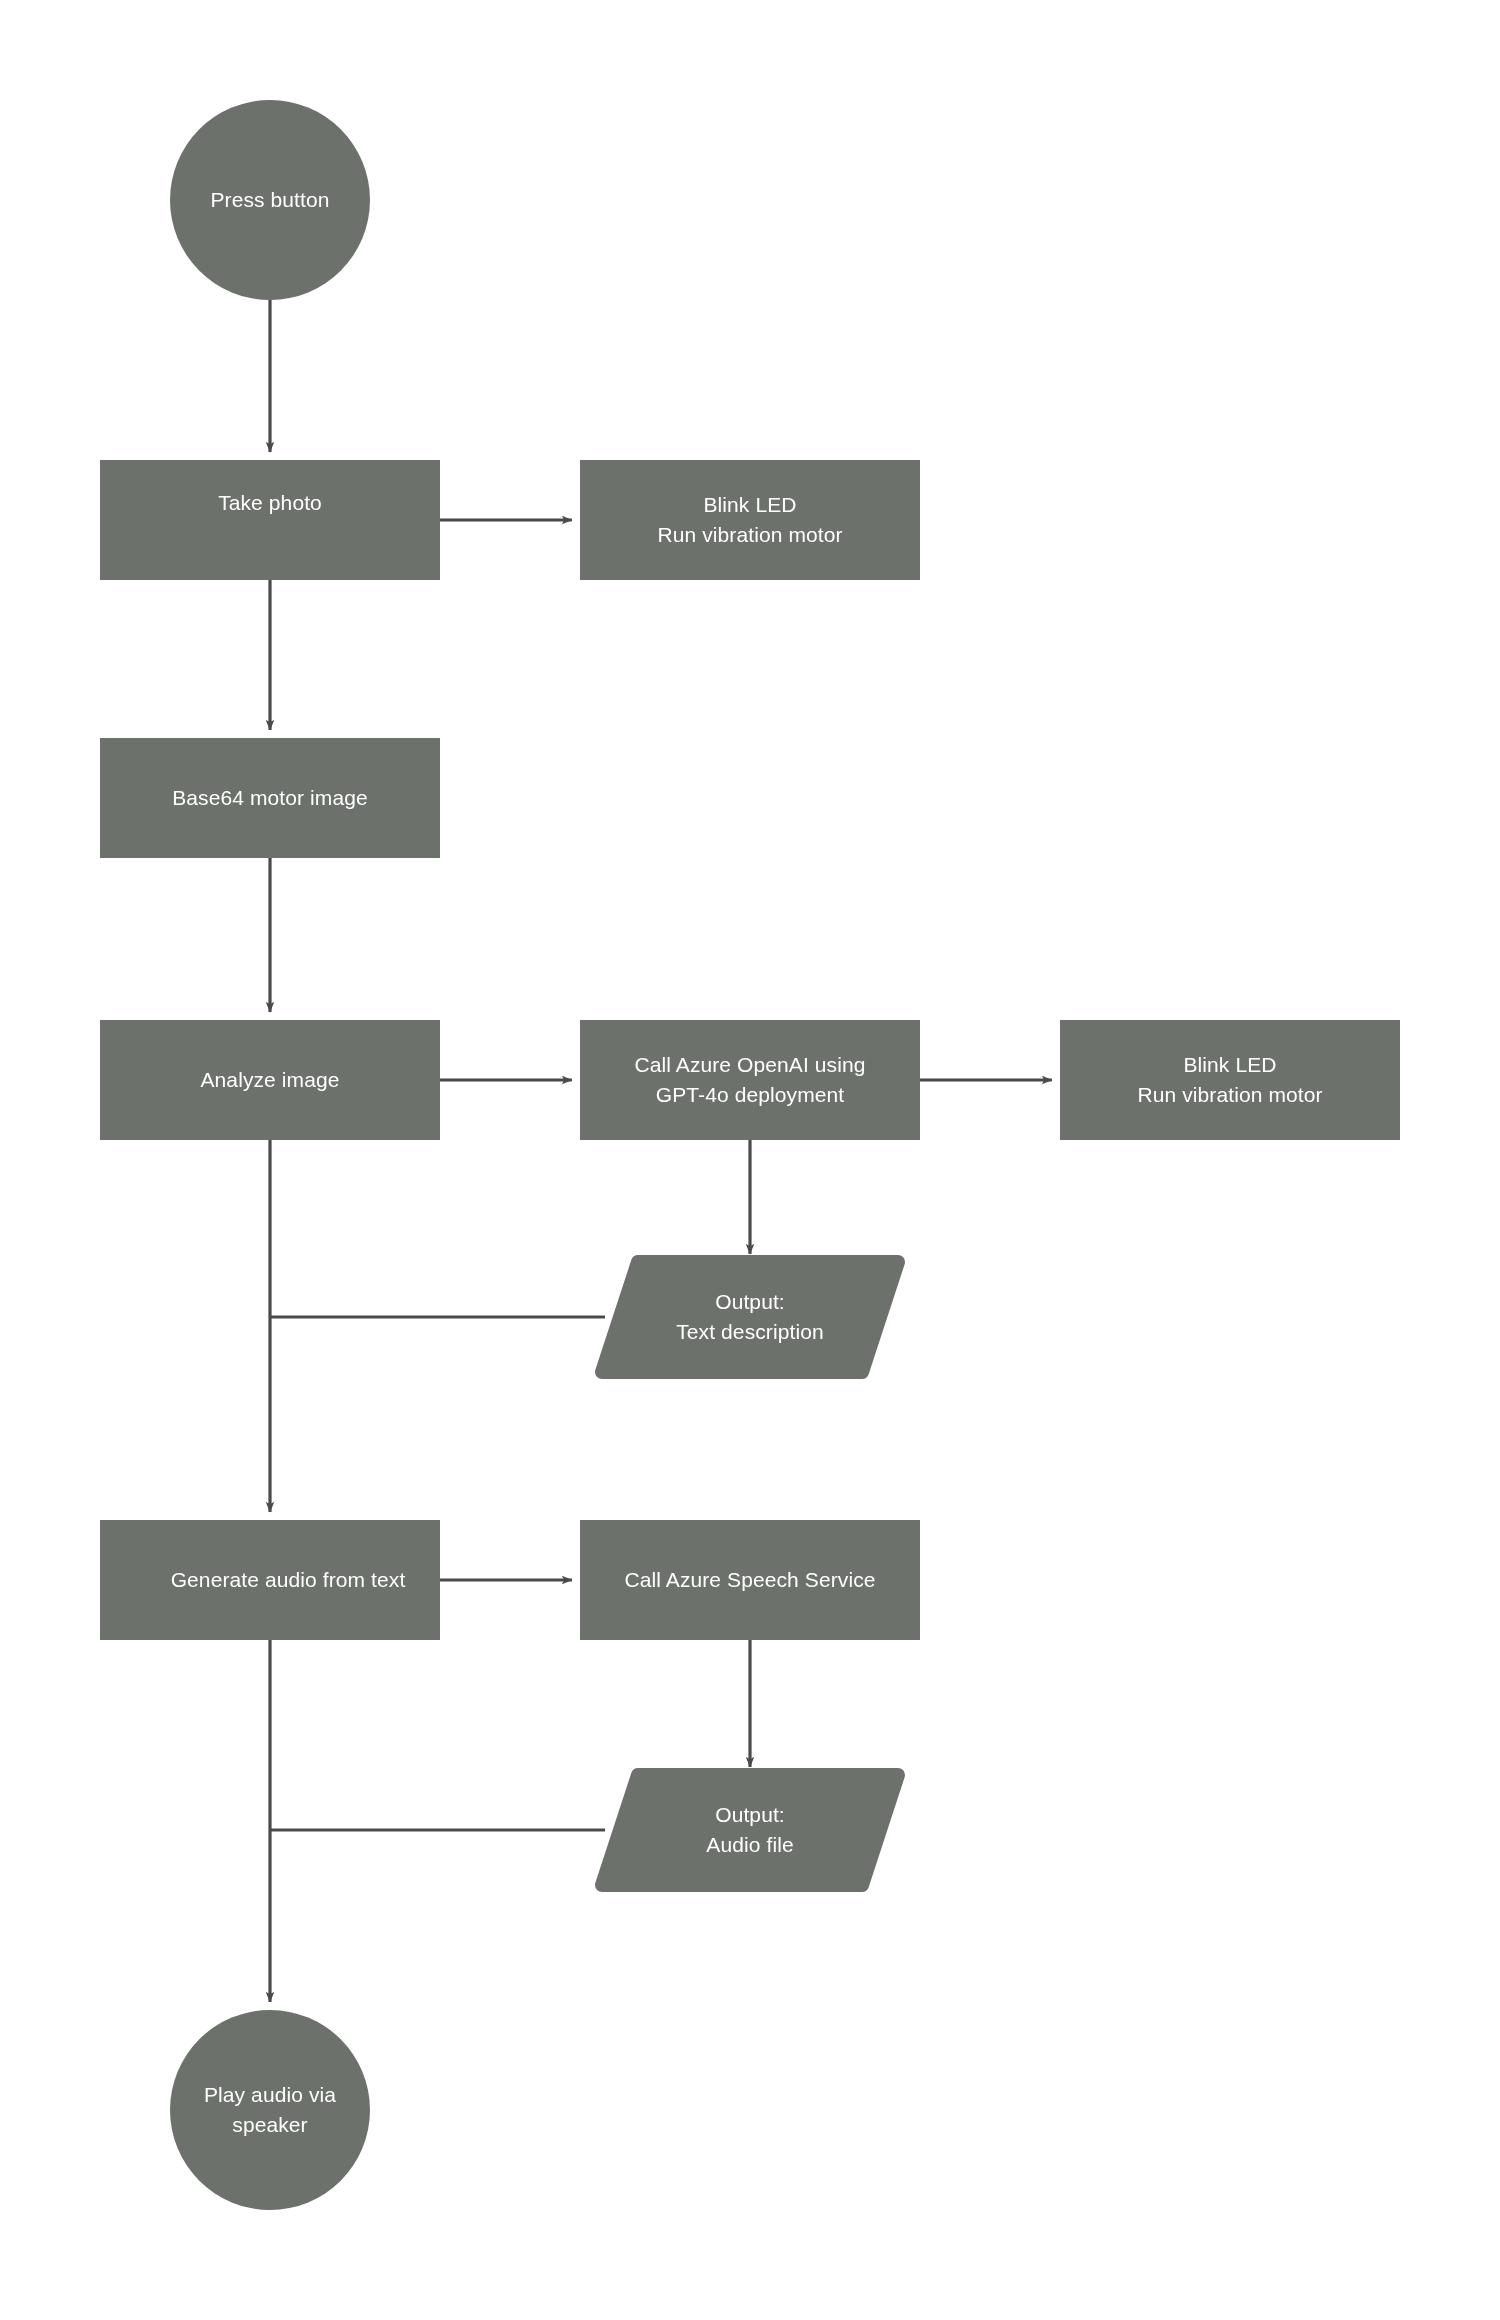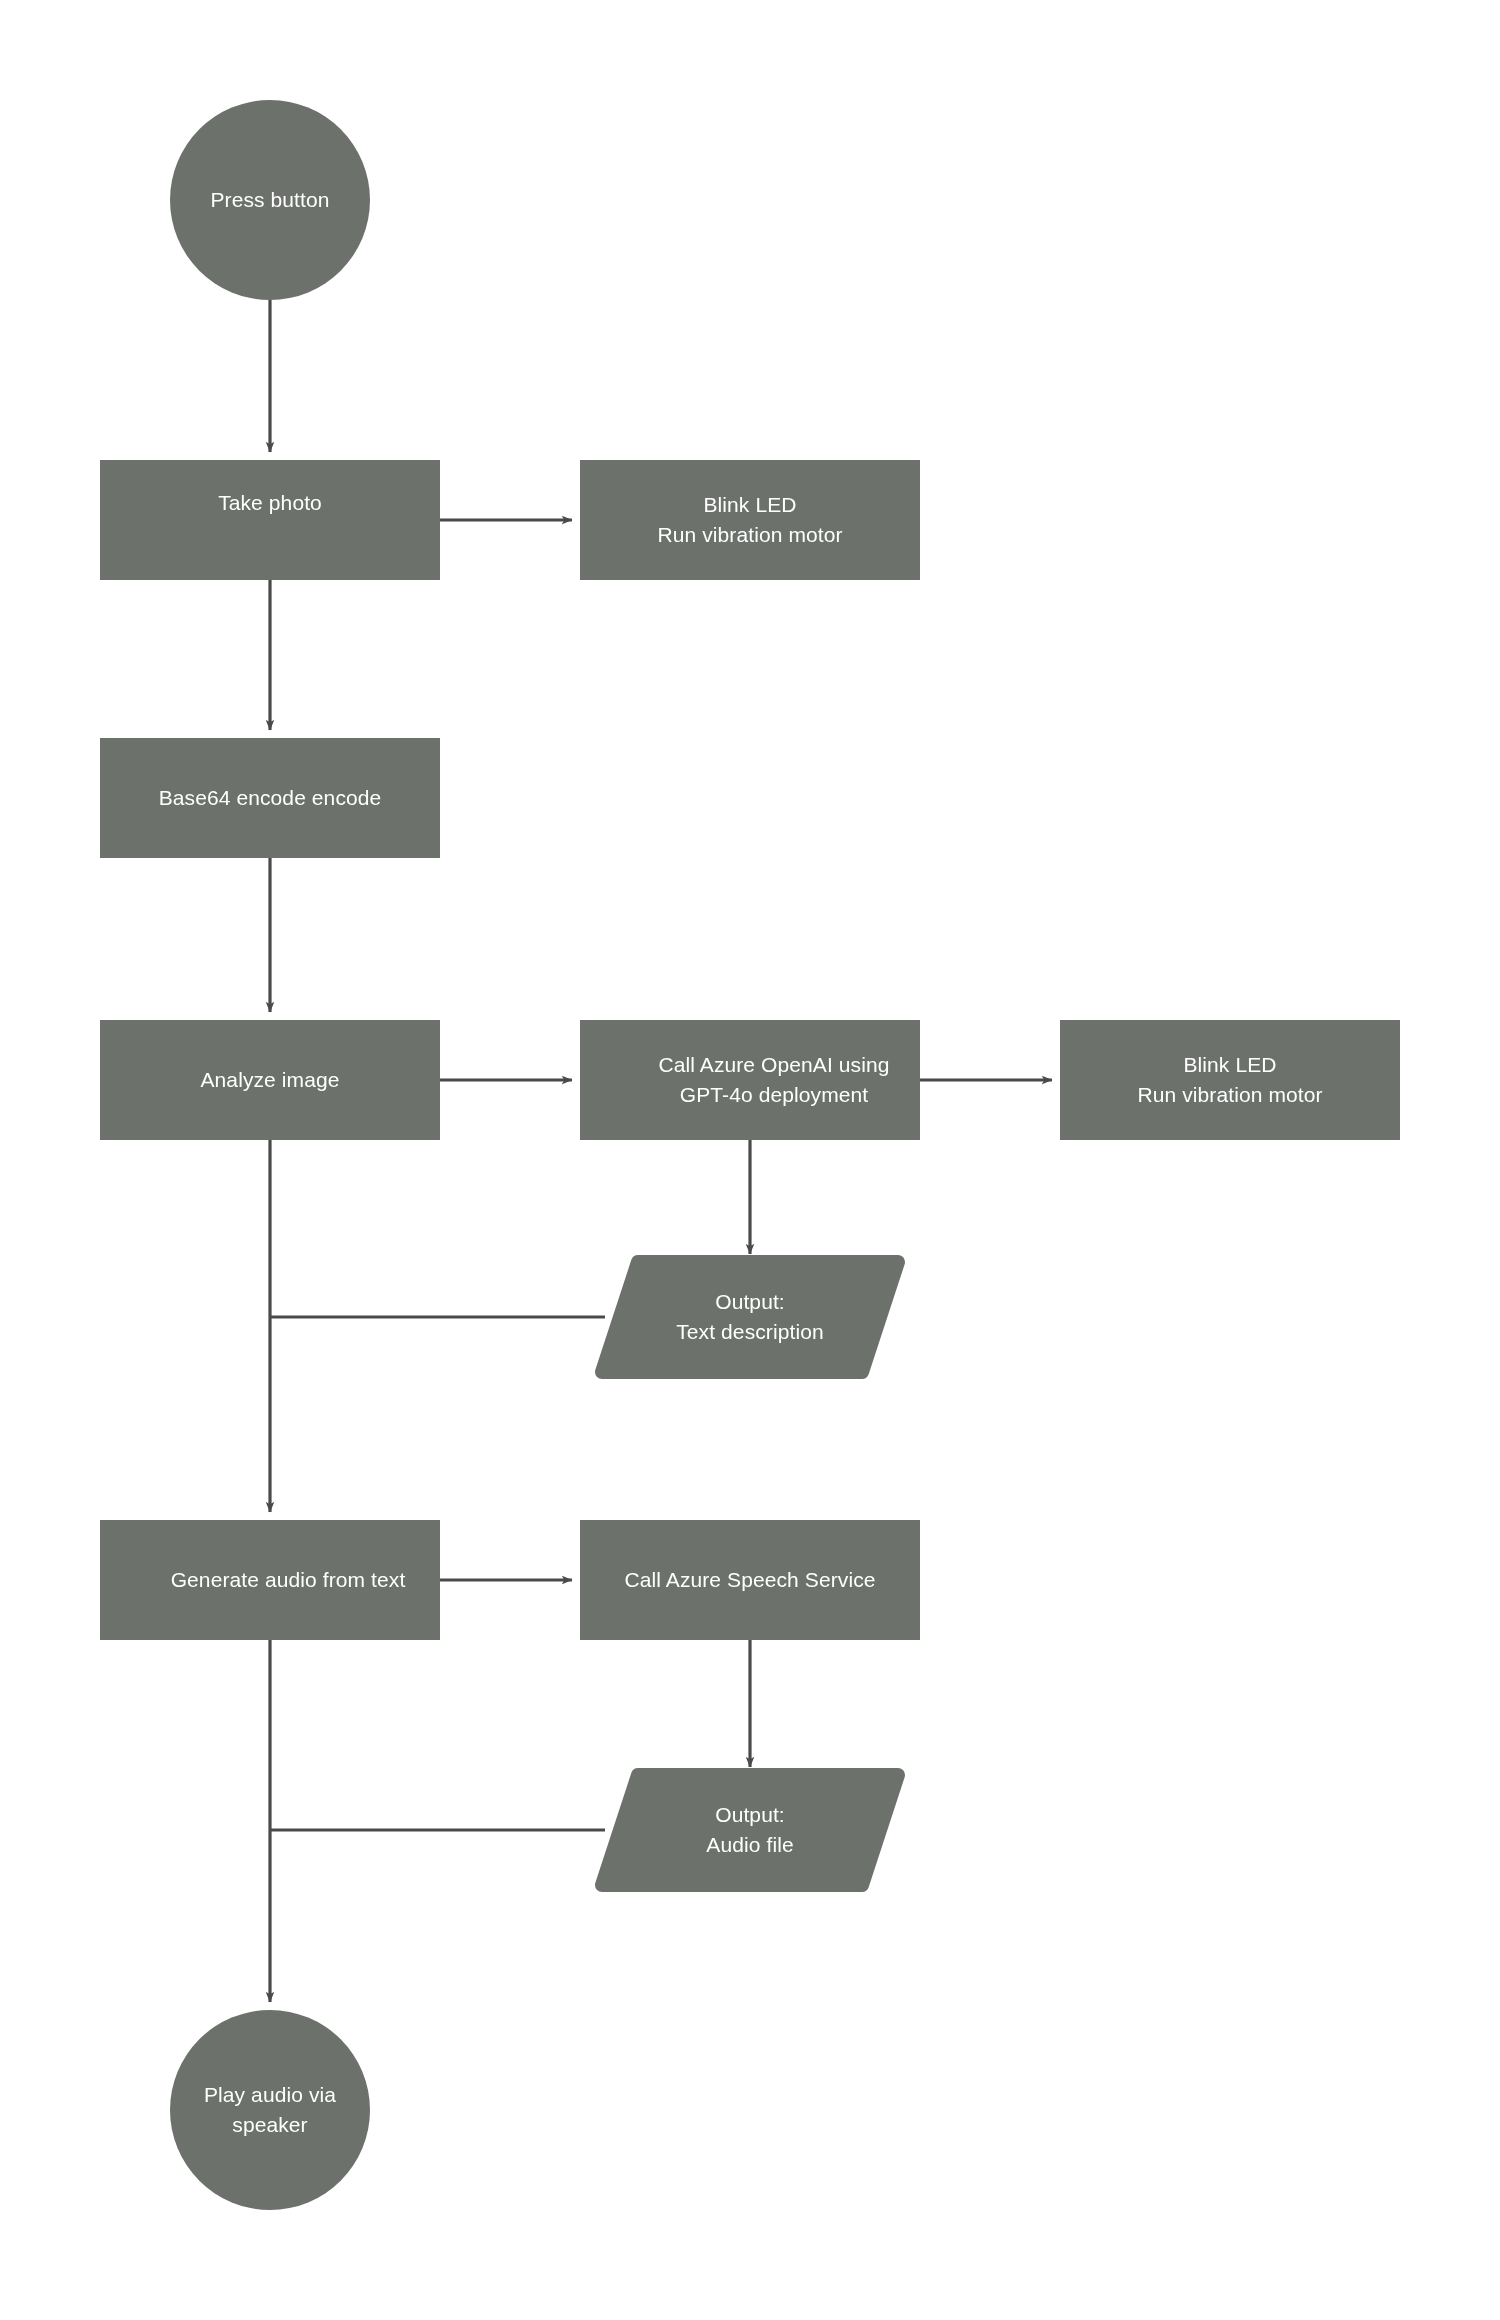--- a/index.html
+++ b/index.html
@@ -111,25 +111,25 @@
     </g>
   </svg>
 
   <div class="node-label" style="left:170px; top:100px; width:200px; height:200px;">Press button</div>
 
   <div class="node-label" style="left:100px; top:443px; width:340px; height:120px;">Take photo</div>
 
   <div class="node-label label-2line" style="left:580px; top:460px; width:340px; height:120px;">Blink LED
 Run vibration motor</div>
 
-  <div class="node-label" style="left:100px; top:738px; width:340px; height:120px;">Base64 encode encode</div>
+  <div class="node-label" style="left:100px; top:738px; width:340px; height:120px;">Base64 motor image</div>
 
   <div class="node-label" style="left:100px; top:1020px; width:340px; height:120px;">Analyze image</div>
 
-  <div class="node-label label-2line" style="left:580px; top:1020px; width:340px; height:120px;margin-left:24px;">Call Azure OpenAI using
+  <div class="node-label label-2line" style="left:580px; top:1020px; width:340px; height:120px;">Call Azure OpenAI using
 GPT-4o deployment</div>
 
   <div class="node-label label-2line" style="left:1060px; top:1020px; width:340px; height:120px;">Blink LED
 Run vibration motor</div>
 
   <div class="node-label label-2line" style="left:610px; top:1262px; width:280px; height:110px;">Output:
 Text description</div>
 
   <div class="node-label" style="left:118px; top:1520px; width:340px; height:120px;">Generate audio from text</div>
 

